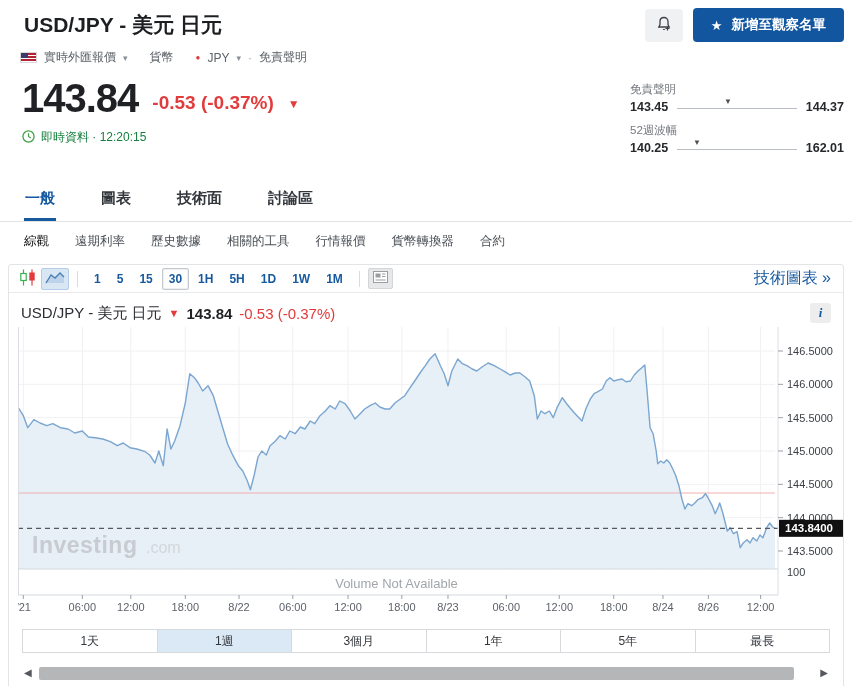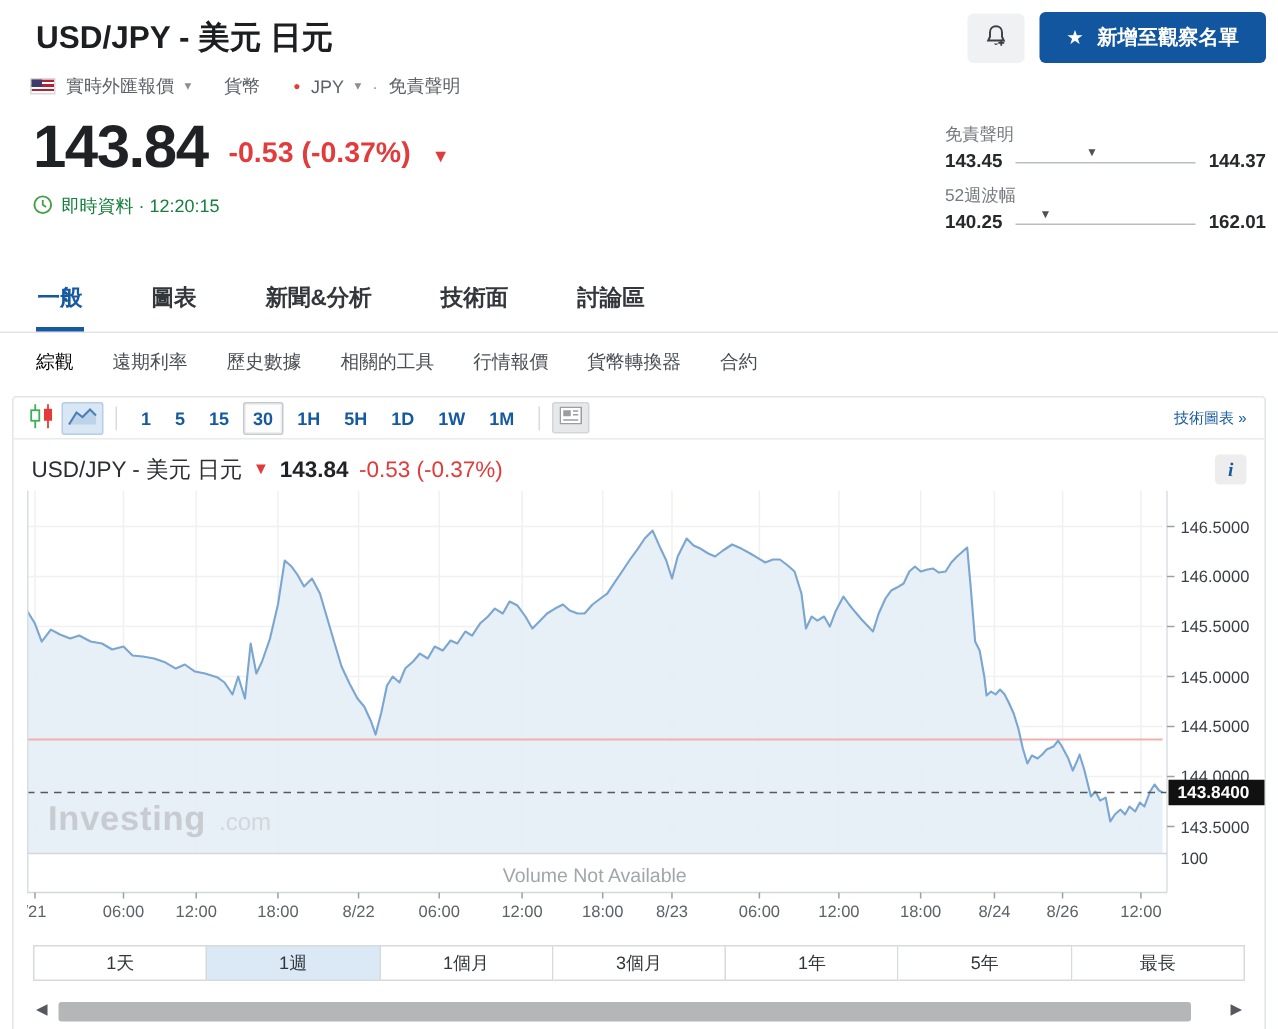--- a/index.html
+++ b/index.html
@@ -50,21 +50,21 @@
 
   
   .chart-widget { margin:12px 8px 0; border:1px solid #e2e4e7; border-radius:3px; background:#fff; }
   .toolbar { height:28px; display:flex; align-items:center; border-bottom:1px solid #e8eaec; padding:0 8px 0 6px; }
   .tb-btn { background:transparent; border:none; display:flex; align-items:center; justify-content:center; height:22px; padding:0 4px; }
   .tb-btn.area-active { background:#d9e6f4; border:1px solid #b4cde8; border-radius:2px; width:28px; }
   .tb-sep { width:1px; height:16px; background:#d9dbde; margin:0 8px; }
   .int-btn { background:none; border:1px solid transparent; font-size:12px; font-weight:bold; color:#16599f; padding:3px 6px; margin:0 1px; border-radius:2px; }
   .int-btn.active { border-color:#c3c9cf; background:#fdfdfd; box-shadow:0 0 0 1px #eee inset; color:#16599f; }
   .news-btn { width:25px; height:21px; background:#e7e8e9; border:1px solid #d4d5d7; border-radius:2px; display:flex; align-items:center; justify-content:center; }
-  .tech-link { margin-left:auto; font-size:10px; color:#16599f; background:none; border:none; padding-right:4px; }
+  .tech-link { margin-left:auto; font-size:16px; color:#16599f; background:none; border:none; padding-right:4px; }
 
   .legend-row { display:flex; align-items:center; gap:7px; padding:10px 12px 2px; font-size:15px; color:#2b2e33; }
   .legend-price { font-weight:bold; color:#1f2124; }
   .legend-chg { color:#e23b3b; }
   .legend-tri { color:#e23b3b; font-size:11px; }
   .info-btn { margin-left:auto; width:21px; height:20px; background:#ededee; border:none; border-radius:3px; color:#16599f; font-weight:bold; font-style:italic; font-size:13px; font-family:"Liberation Serif",serif; }
 
   #chart { margin:2px 8px 0 9px; }
 
   .range-btns { display:flex; margin:6px 13px 13px; }
@@ -154,21 +154,20 @@
         </span>
         <span>162.01</span>
       </div>
     </div>
   </div>
 </div>
 
 <nav class="tabs">
   <span class="tab active">一般</span>
   <span class="tab">圖表</span>
-  <span class="tab">新聞&amp;分析</span>
   <span class="tab">技術面</span>
   <span class="tab">討論區</span>
 </nav>
 
 <nav class="subtabs">
   <span class="subtab active">綜觀</span>
   <span class="subtab">遠期利率</span>
   <span class="subtab">歷史數據</span>
   <span class="subtab">相關的工具</span>
   <span class="subtab">行情報價</span>
@@ -308,21 +307,20 @@
         <line x1="690.384" y1="268" x2="690.384" y2="272" stroke="#9aa0a6"></line>
         <text x="690.384" y="284" font-size="11" fill="#5d6269" text-anchor="middle">8/26</text>
         <line x1="742.617" y1="268" x2="742.617" y2="272" stroke="#9aa0a6"></line>
         <text x="742.617" y="284" font-size="11" fill="#5d6269" text-anchor="middle">12:00</text>
         <text x="378.5" y="261" font-size="13" fill="#a2a6ab" text-anchor="middle">Volume Not Available</text>
       </svg></div>
 
   <div class="range-btns">
     <button class="range-btn">1天</button>
     <button class="range-btn active">1週</button>
-    <button class="range-btn">1個月</button>
     <button class="range-btn">3個月</button>
     <button class="range-btn">1年</button>
     <button class="range-btn">5年</button>
     <button class="range-btn">最長</button>
   </div>
 
   <div class="scrollbar">
     <button class="sb-arrow">◀</button>
     <div class="sb-track">
       <div class="sb-thumb"></div>

